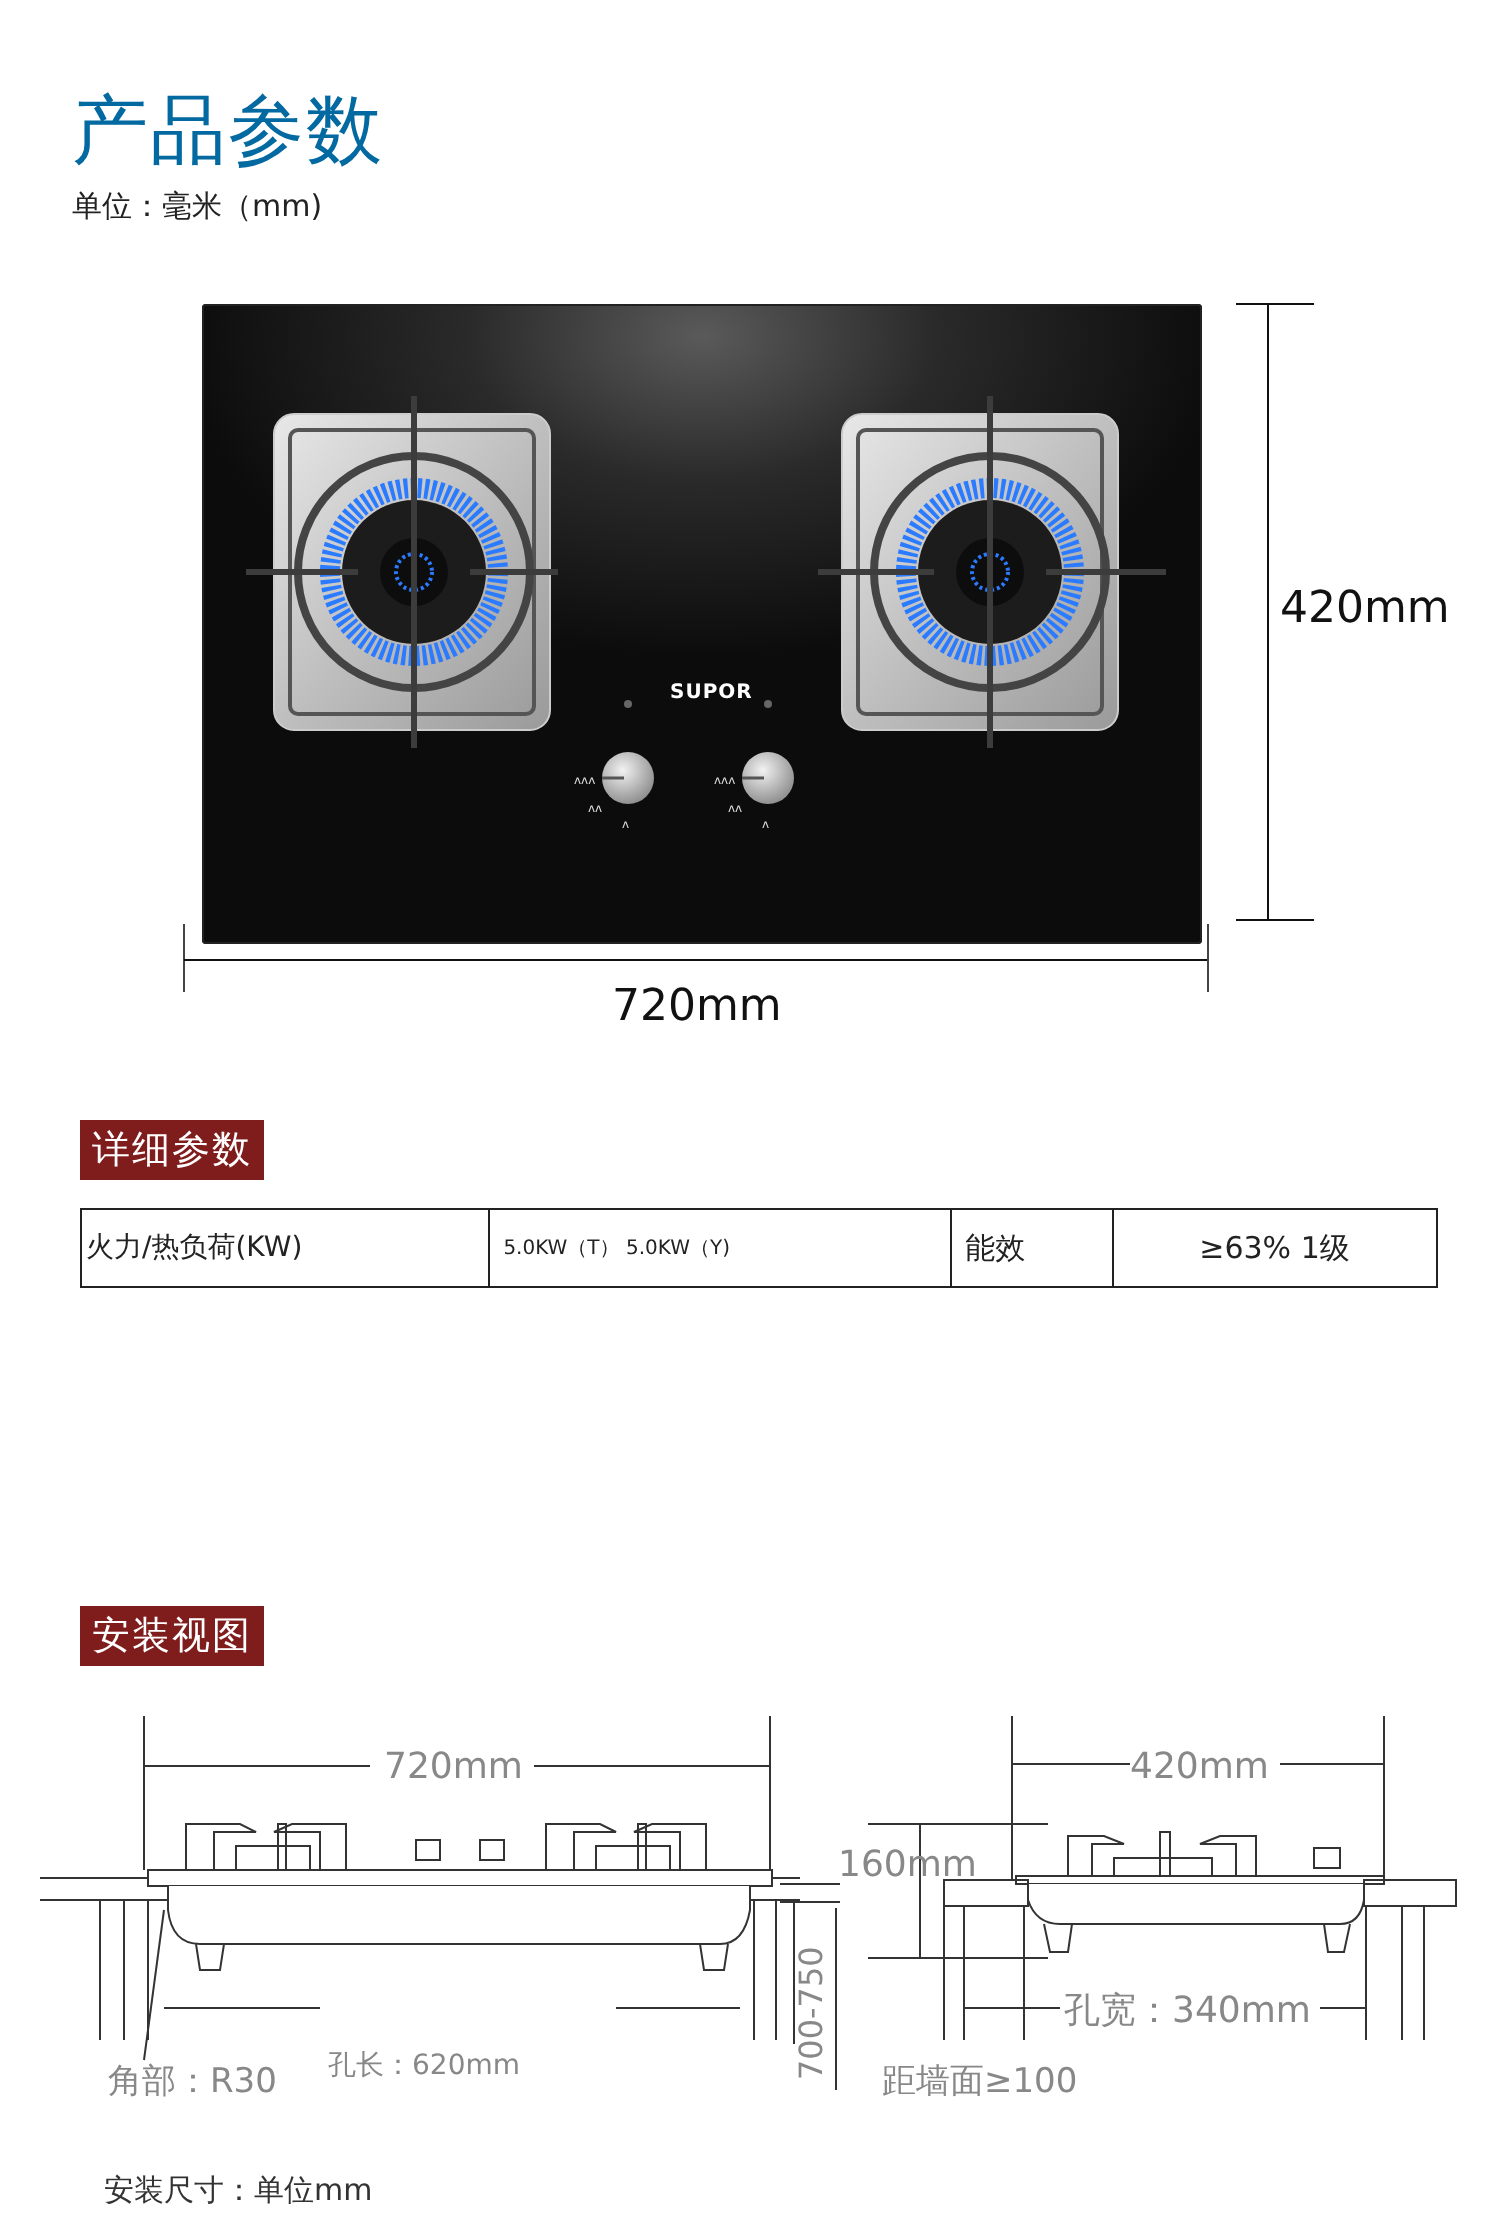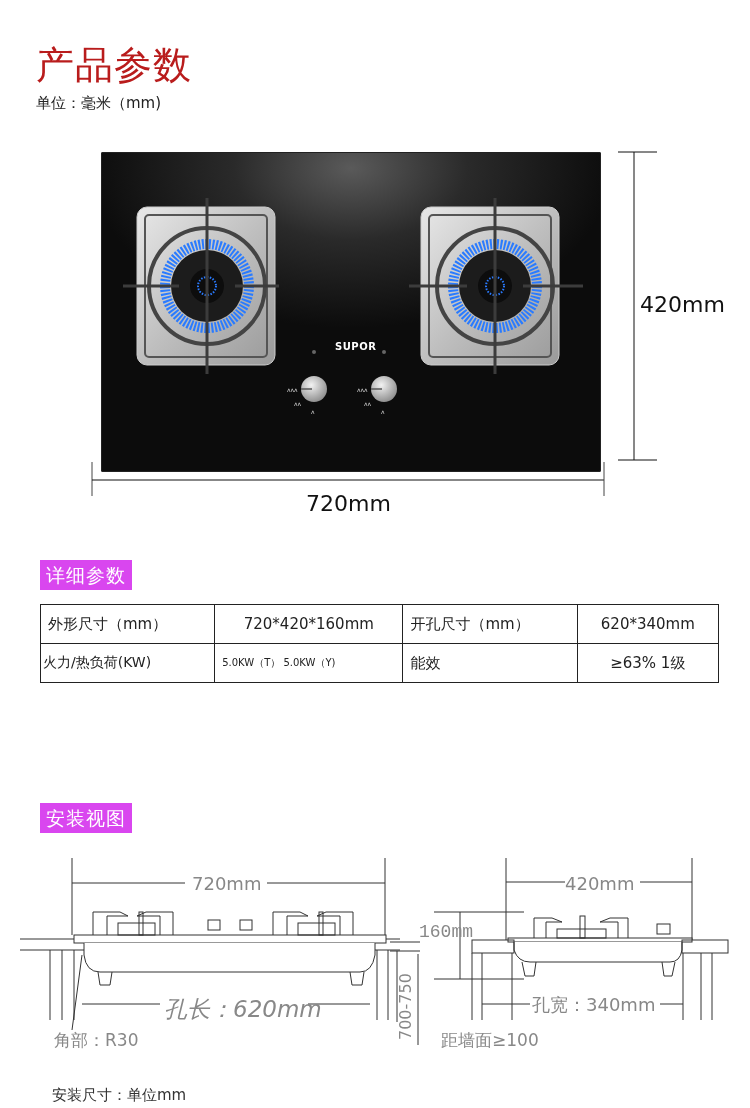--- a/index.html
+++ b/index.html
@@ -1,24 +1,24 @@
 <!DOCTYPE html>
 <html><head>
 <meta charset="utf-8">
 <style>
   html, body { margin:0; padding:0; background:#fff; }
   body { width:750px; height:1108px; position:relative; overflow:hidden; font-family:"DejaVu Sans", "Liberation Sans", sans-serif; color:#111; }
   .abs { position:absolute; }
-  .title { left:36px; top:40px; font-size:38px; letter-spacing:1px; line-height:50px; color:#b91c1c; }
+  .title { left:36px; top:40px; font-size:38px; letter-spacing:1px; line-height:50px; color:#0369a1; }
   .unit { left:36px; top:94px; font-size:15px; color:#222; }
   .panel { left:101px; top:152px; width:500px; height:320px; border-radius:2px;
     background: radial-gradient(ellipse 260px 160px at 50% 5%, #5a5a5a 0%, #2a2a2a 45%, #0c0c0c 100%);
     box-shadow: inset 0 0 0 1px #222; }
   .dim-text { font-size:22px; color:#111; }
-  .section-label { background:#d946ef; color:#fff; font-size:19px; padding:2px 6px; letter-spacing:1px; line-height:26px; }
+  .section-label { background:#7f1d1d; color:#fff; font-size:19px; padding:2px 6px; letter-spacing:1px; line-height:26px; }
   table.spec { position:absolute; left:40px; top:604px; width:679px; border-collapse:collapse; font-size:15px; color:#222; }
   table.spec td { border:1px solid #222; height:38px; padding:0 7px; }
   table.spec td.c { text-align:center; }
   table.spec td.big { font-size:17px; }
   .diag-text { font-size:17px; color:#888; }
 </style>
 </head>
 <body>
 
 <div class="abs title">产品参数</div>
@@ -96,26 +96,20 @@
   <line x1="4" y1="20" x2="516" y2="20" stroke="#111" stroke-width="1"></line>
   <line x1="516" y1="2" x2="516" y2="36" stroke="#444" stroke-width="1"></line>
 </svg>
 <div class="abs dim-text" style="left:306px;top:491px;">720mm</div>
 
 <div class="abs section-label" style="left:40px;top:560px;">详细参数</div>
 
 <table class="spec">
   <tbody>
   <tr>
-    <td>外形尺寸（mm）</td>
-    <td class="c">720*420*160mm</td>
-    <td>开孔尺寸（mm）</td>
-    <td class="c">620*340mm</td>
-  </tr>
-  <tr>
     <td style="padding:0 2px;font-size:14px">火力/热负荷(KW)</td>
     <td style="font-size:10px">5.0KW（T） 5.0KW（Y)</td>
     <td>能效</td>
     <td class="c">≥63% 1级</td>
   </tr>
 </tbody>
   </table>
 
 <div class="abs section-label" style="left:40px;top:803px;">安装视图</div>
 
@@ -150,21 +144,21 @@
 
   <line x1="366" y1="89" x2="380" y2="89"></line>
   <line x1="355" y1="100" x2="380" y2="100"></line>
   <line x1="357" y1="100" x2="357" y2="170"></line>
   <line x1="368" y1="100" x2="368" y2="170"></line>
 
   <line x1="62" y1="154" x2="140" y2="154"></line>
   <line x1="288" y1="154" x2="350" y2="154"></line>
 </svg>
 <div class="abs diag-text" style="left:192px;top:873px;font-size:18px;">720mm</div>
-<div class="abs diag-text" style="left:164px;top:994px;font-size:23px;font-style:italic;">孔长：620mm</div>
+<div class="abs diag-text" style="left:164px;top:1024px;font-size:14px;">孔长：620mm</div>
 <div class="abs diag-text" style="left:54px;top:1029px;">角部：R30</div>
 
 <svg class="abs" style="left:390px;top:850px" width="360" height="210" stroke="#333" fill="none" stroke-width="1">
   <line x1="116" y1="8" x2="116" y2="90"></line>
   <line x1="302" y1="8" x2="302" y2="90"></line>
   <line x1="116" y1="32" x2="175" y2="32"></line>
   <line x1="250" y1="32" x2="302" y2="32"></line>
 
   <line x1="44" y1="62" x2="134" y2="62"></line>
   <line x1="44" y1="129" x2="134" y2="129"></line>
@@ -190,18 +184,18 @@
   <line x1="293" y1="103" x2="293" y2="170"></line>
   <line x1="92" y1="154" x2="140" y2="154"></line>
   <line x1="270" y1="154" x2="293" y2="154"></line>
 
   <line x1="0" y1="92" x2="30" y2="92"></line>
   <line x1="0" y1="101" x2="30" y2="101"></line>
   <line x1="7" y1="101" x2="7" y2="172"></line>
   <line x1="28" y1="104" x2="28" y2="195"></line>
 </svg>
 <div class="abs diag-text" style="left:565px;top:873px;font-size:18px;">420mm</div>
-<div class="abs diag-text" style="left:419px;top:922px;font-size:18px;font-family:Liberation Mono, monospace;">160mm</div>
+<div class="abs diag-text" style="left:419px;top:922px;font-size:18px;">160mm</div>
 <div class="abs diag-text" style="left:532px;top:993px;font-size:18px;">孔宽：340mm</div>
 <div class="abs diag-text" style="left:396px;top:1040px;transform:rotate(-90deg);transform-origin:left top;font-size:16px;">700-750</div>
 <div class="abs diag-text" style="left:441px;top:1029px;">距墙面≥100</div>
 
 <div class="abs" style="left:52px;top:1065px;font-size:15px;color:#333;margin-top:21px;">安装尺寸：单位mm</div>
 
 </body></html>

